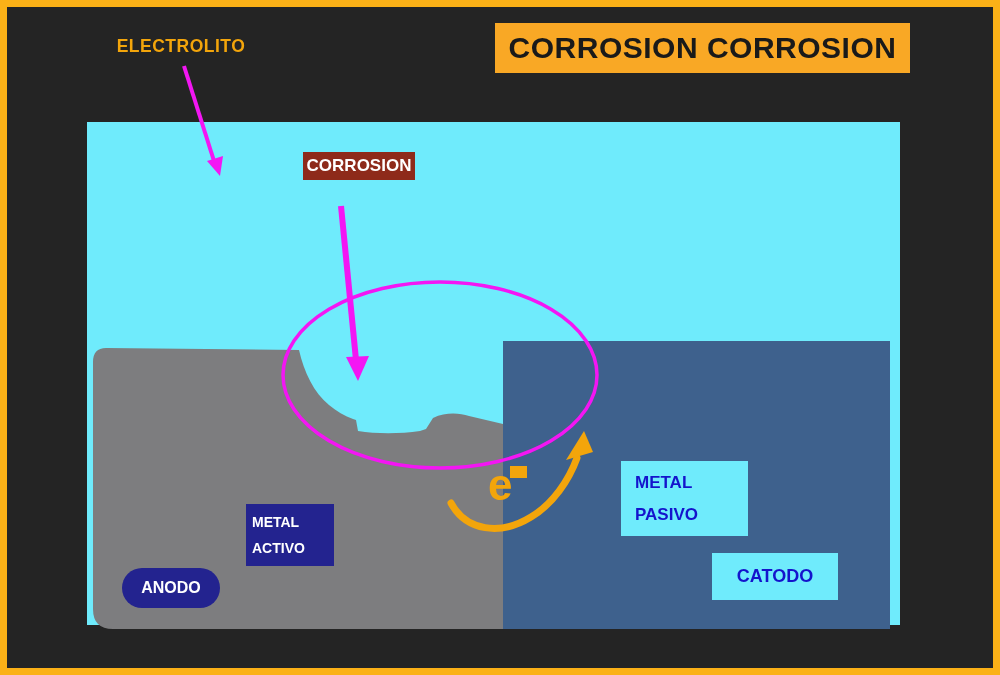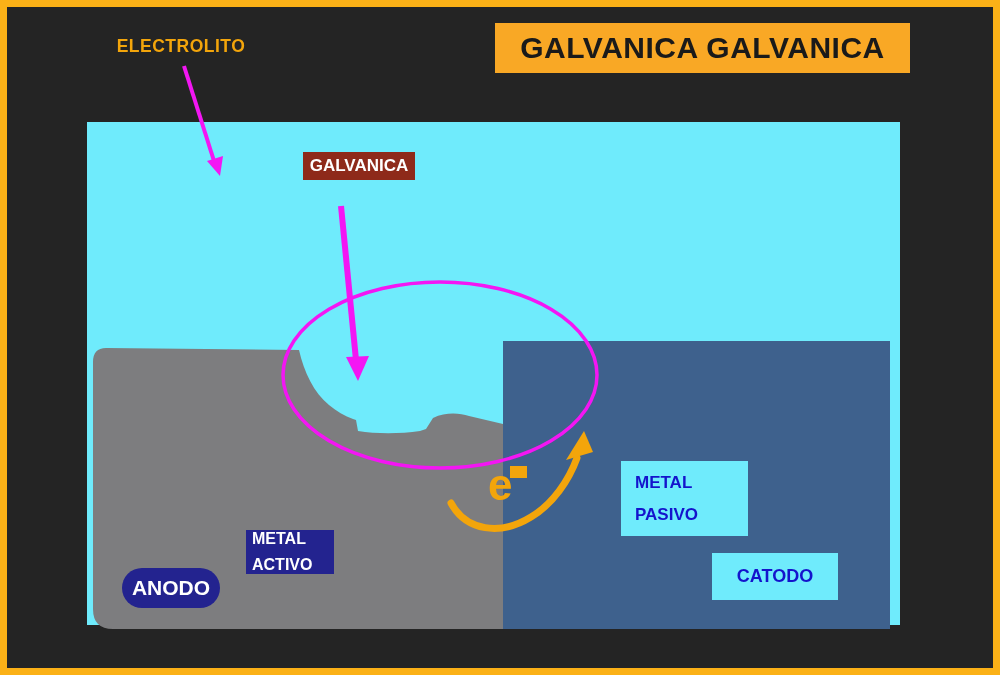--- a/index.html
+++ b/index.html
@@ -33,30 +33,29 @@
     color:var(--accent_orange);
     font-size:17.5px; letter-spacing:0.5px;
   }
   .corrosion-box {
     left:303px; top:152px; width:112px; height:28px;
     background:var(--dark_red);
     color:var(--white);
     font-size:17px;
   }
   .metal-activo {
-    left:246px; top:504px; width:88px; height:44px;
+    left:246px; top:504px; width:88px; height:62px;
     background:var(--navy); color:var(--white);
-    font-size:16px; line-height:26px;
+    font-size:14px; line-height:26px;
     padding:0 6px;
-    margin-top:26px;
   }
   .anodo {
     left:122px; top:568px; width:98px; height:40px;
     background:var(--navy); color:var(--white);
-    font-size:21px;
+    font-size:16px;
     border-radius:20px;
   }
   .metal-pasivo {
     left:621px; top:461px; width:127px; height:75px;
     background:var(--cyan); color:var(--blue_text);
     font-size:17px; line-height:32px;
     padding:0 14px;
   }
   .catodo {
     left:712px; top:553px; width:126px; height:47px;
@@ -114,25 +113,25 @@
       <line x1="341" y1="206" x2="356" y2="360" style="stroke:var(--magenta)" stroke-width="6"></line>
       <polygon points="358,381 346,357 369,356" style="fill:var(--magenta)"></polygon>
     </g>
 
     <g>
       <path d="M 451 503 C 466 531, 500 536, 531 517 C 553 504, 569 480, 577 458" fill="none" style="stroke:var(--accent_orange)" stroke-width="7" stroke-linecap="round"></path>
       <polygon points="584,431 566,460 593,452" style="fill:var(--accent_orange)"></polygon>
     </g>
   </svg>
 
-  <div class="label title-box">GALVANICA GALVANICA</div>
+  <div class="label title-box">CORROSION CORROSION</div>
 
   <div class="label electrolito">ELECTROLITO</div>
 
-  <div class="label corrosion-box">GALVANICA</div>
+  <div class="label corrosion-box">CORROSION</div>
 
   <div class="label metal-activo">METAL ACTIVO</div>
 
   <div class="label anodo">ANODO</div>
 
   <div class="label metal-pasivo">METAL PASIVO</div>
 
   <div class="label catodo">CATODO</div>
 
   <div class="electron"><span>e</span><span class="minus-sup">-</span></div>

